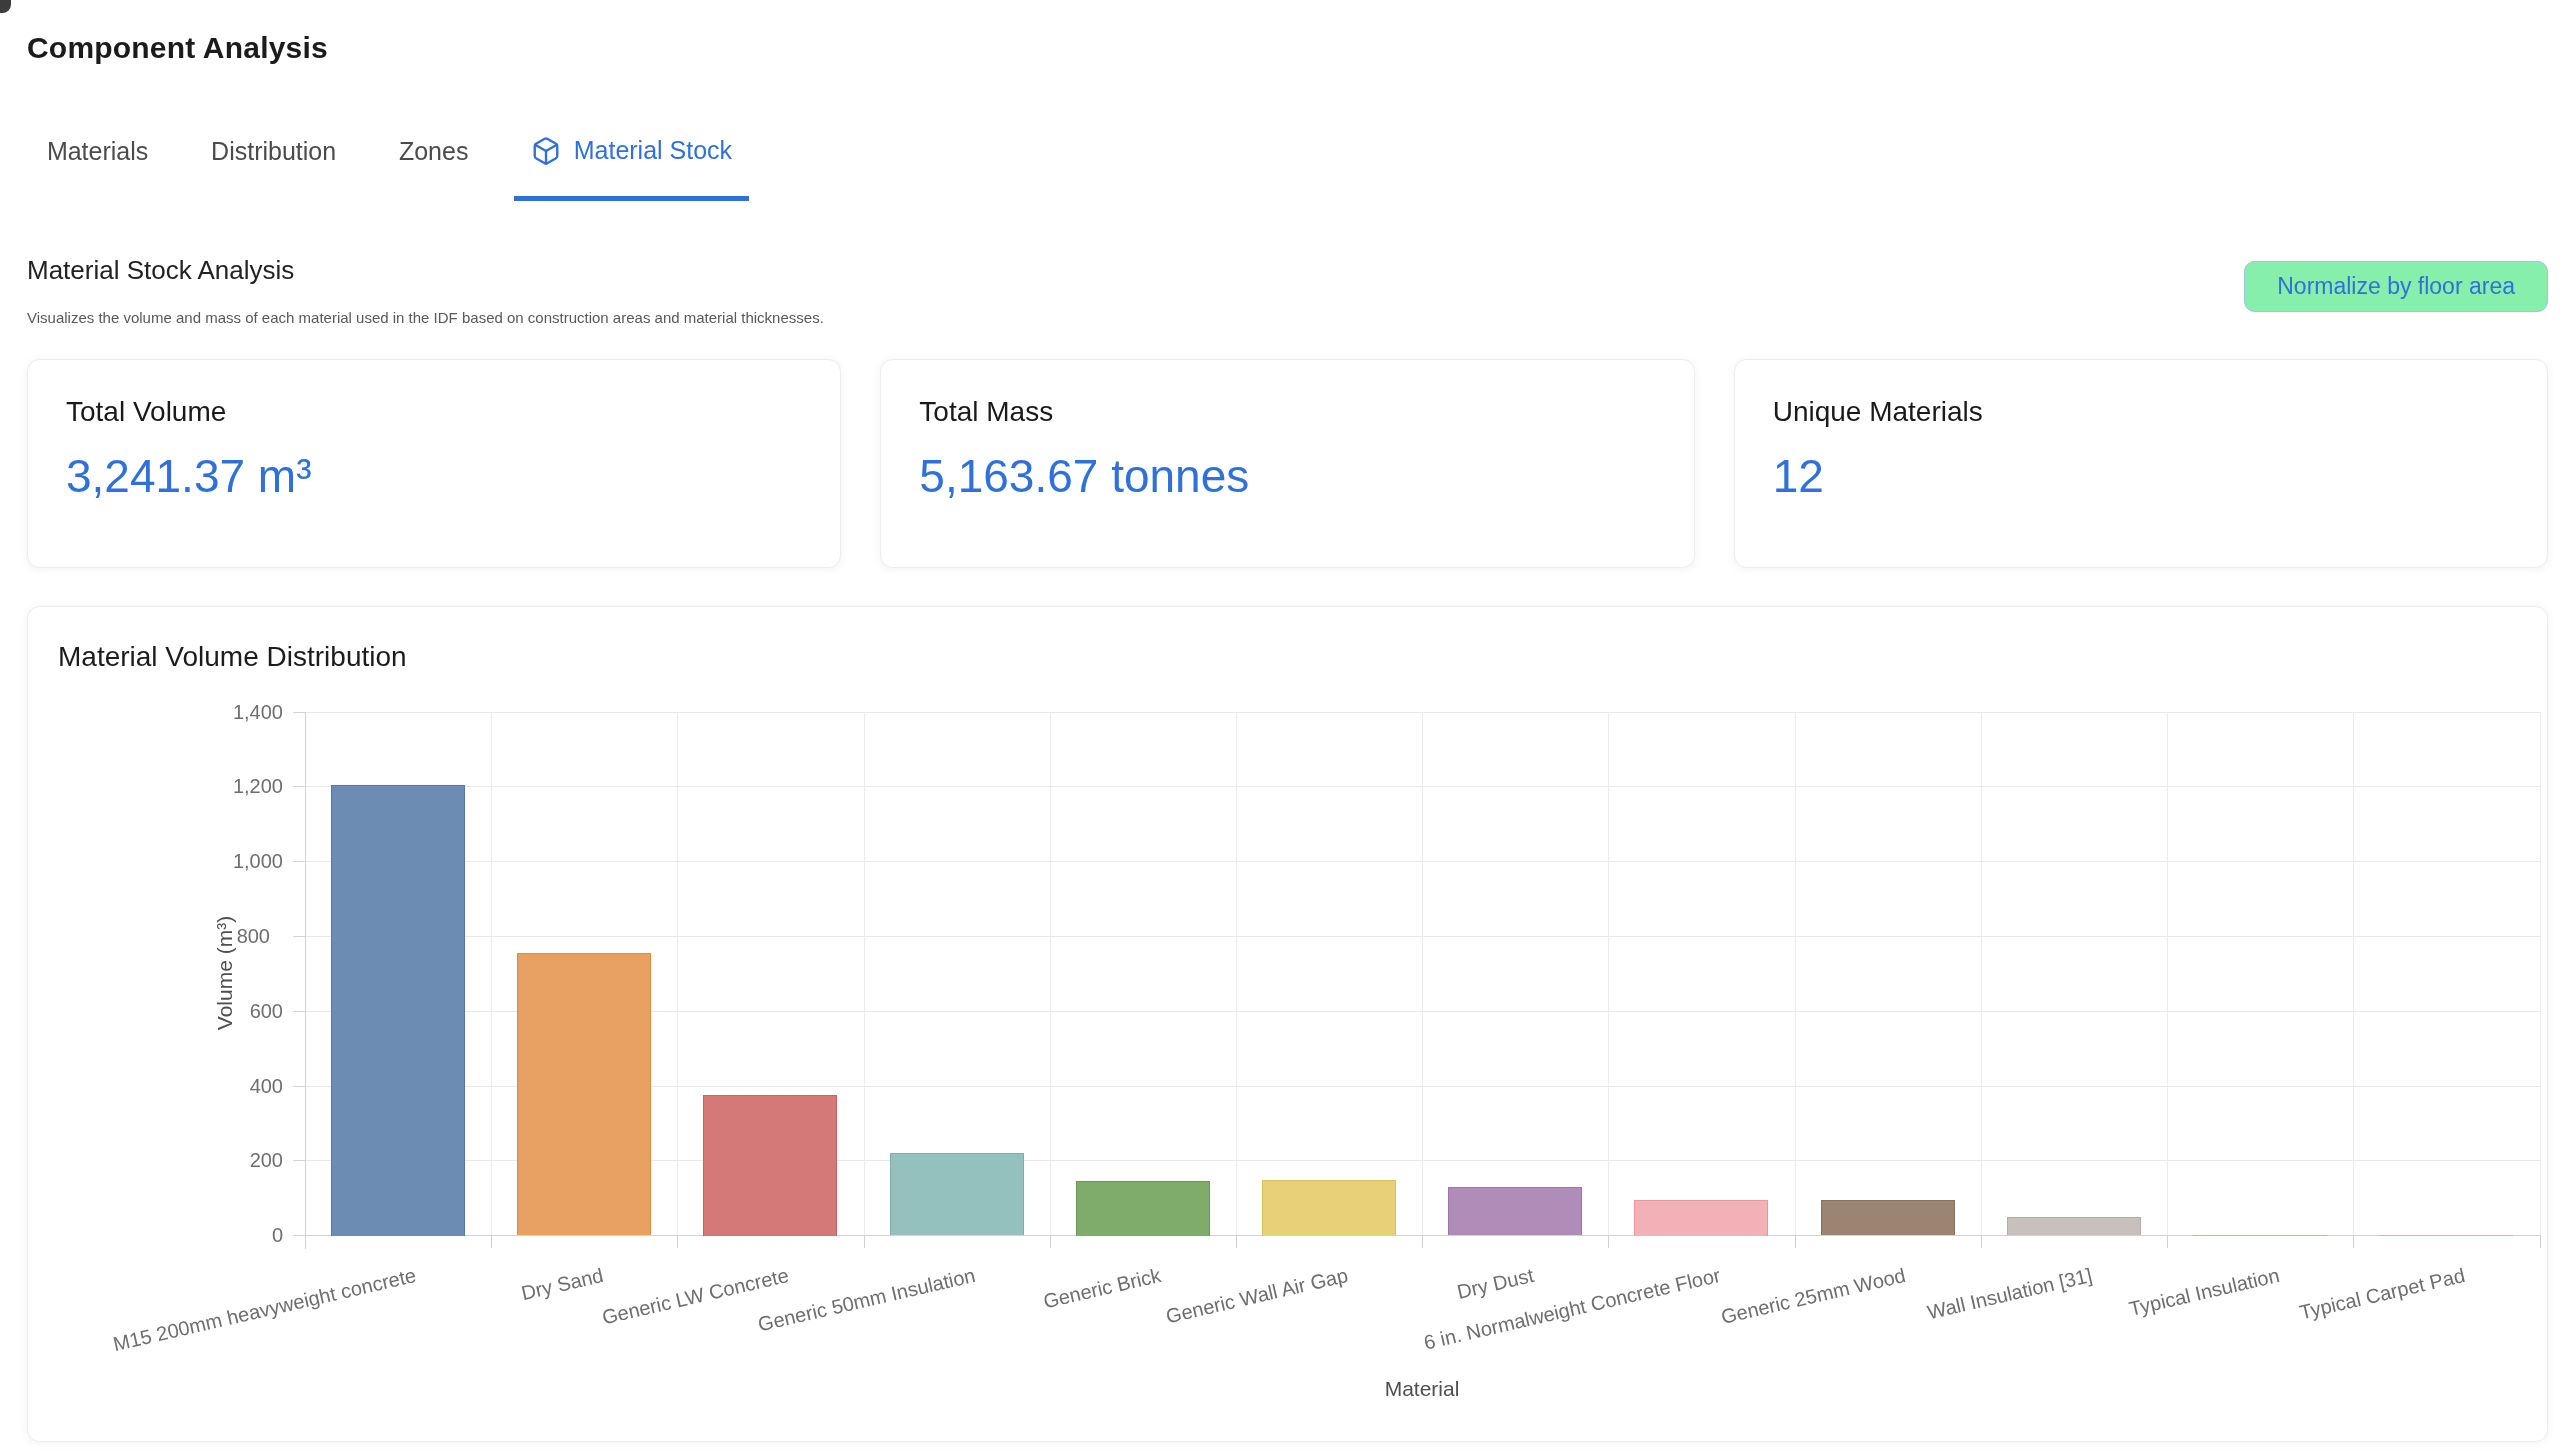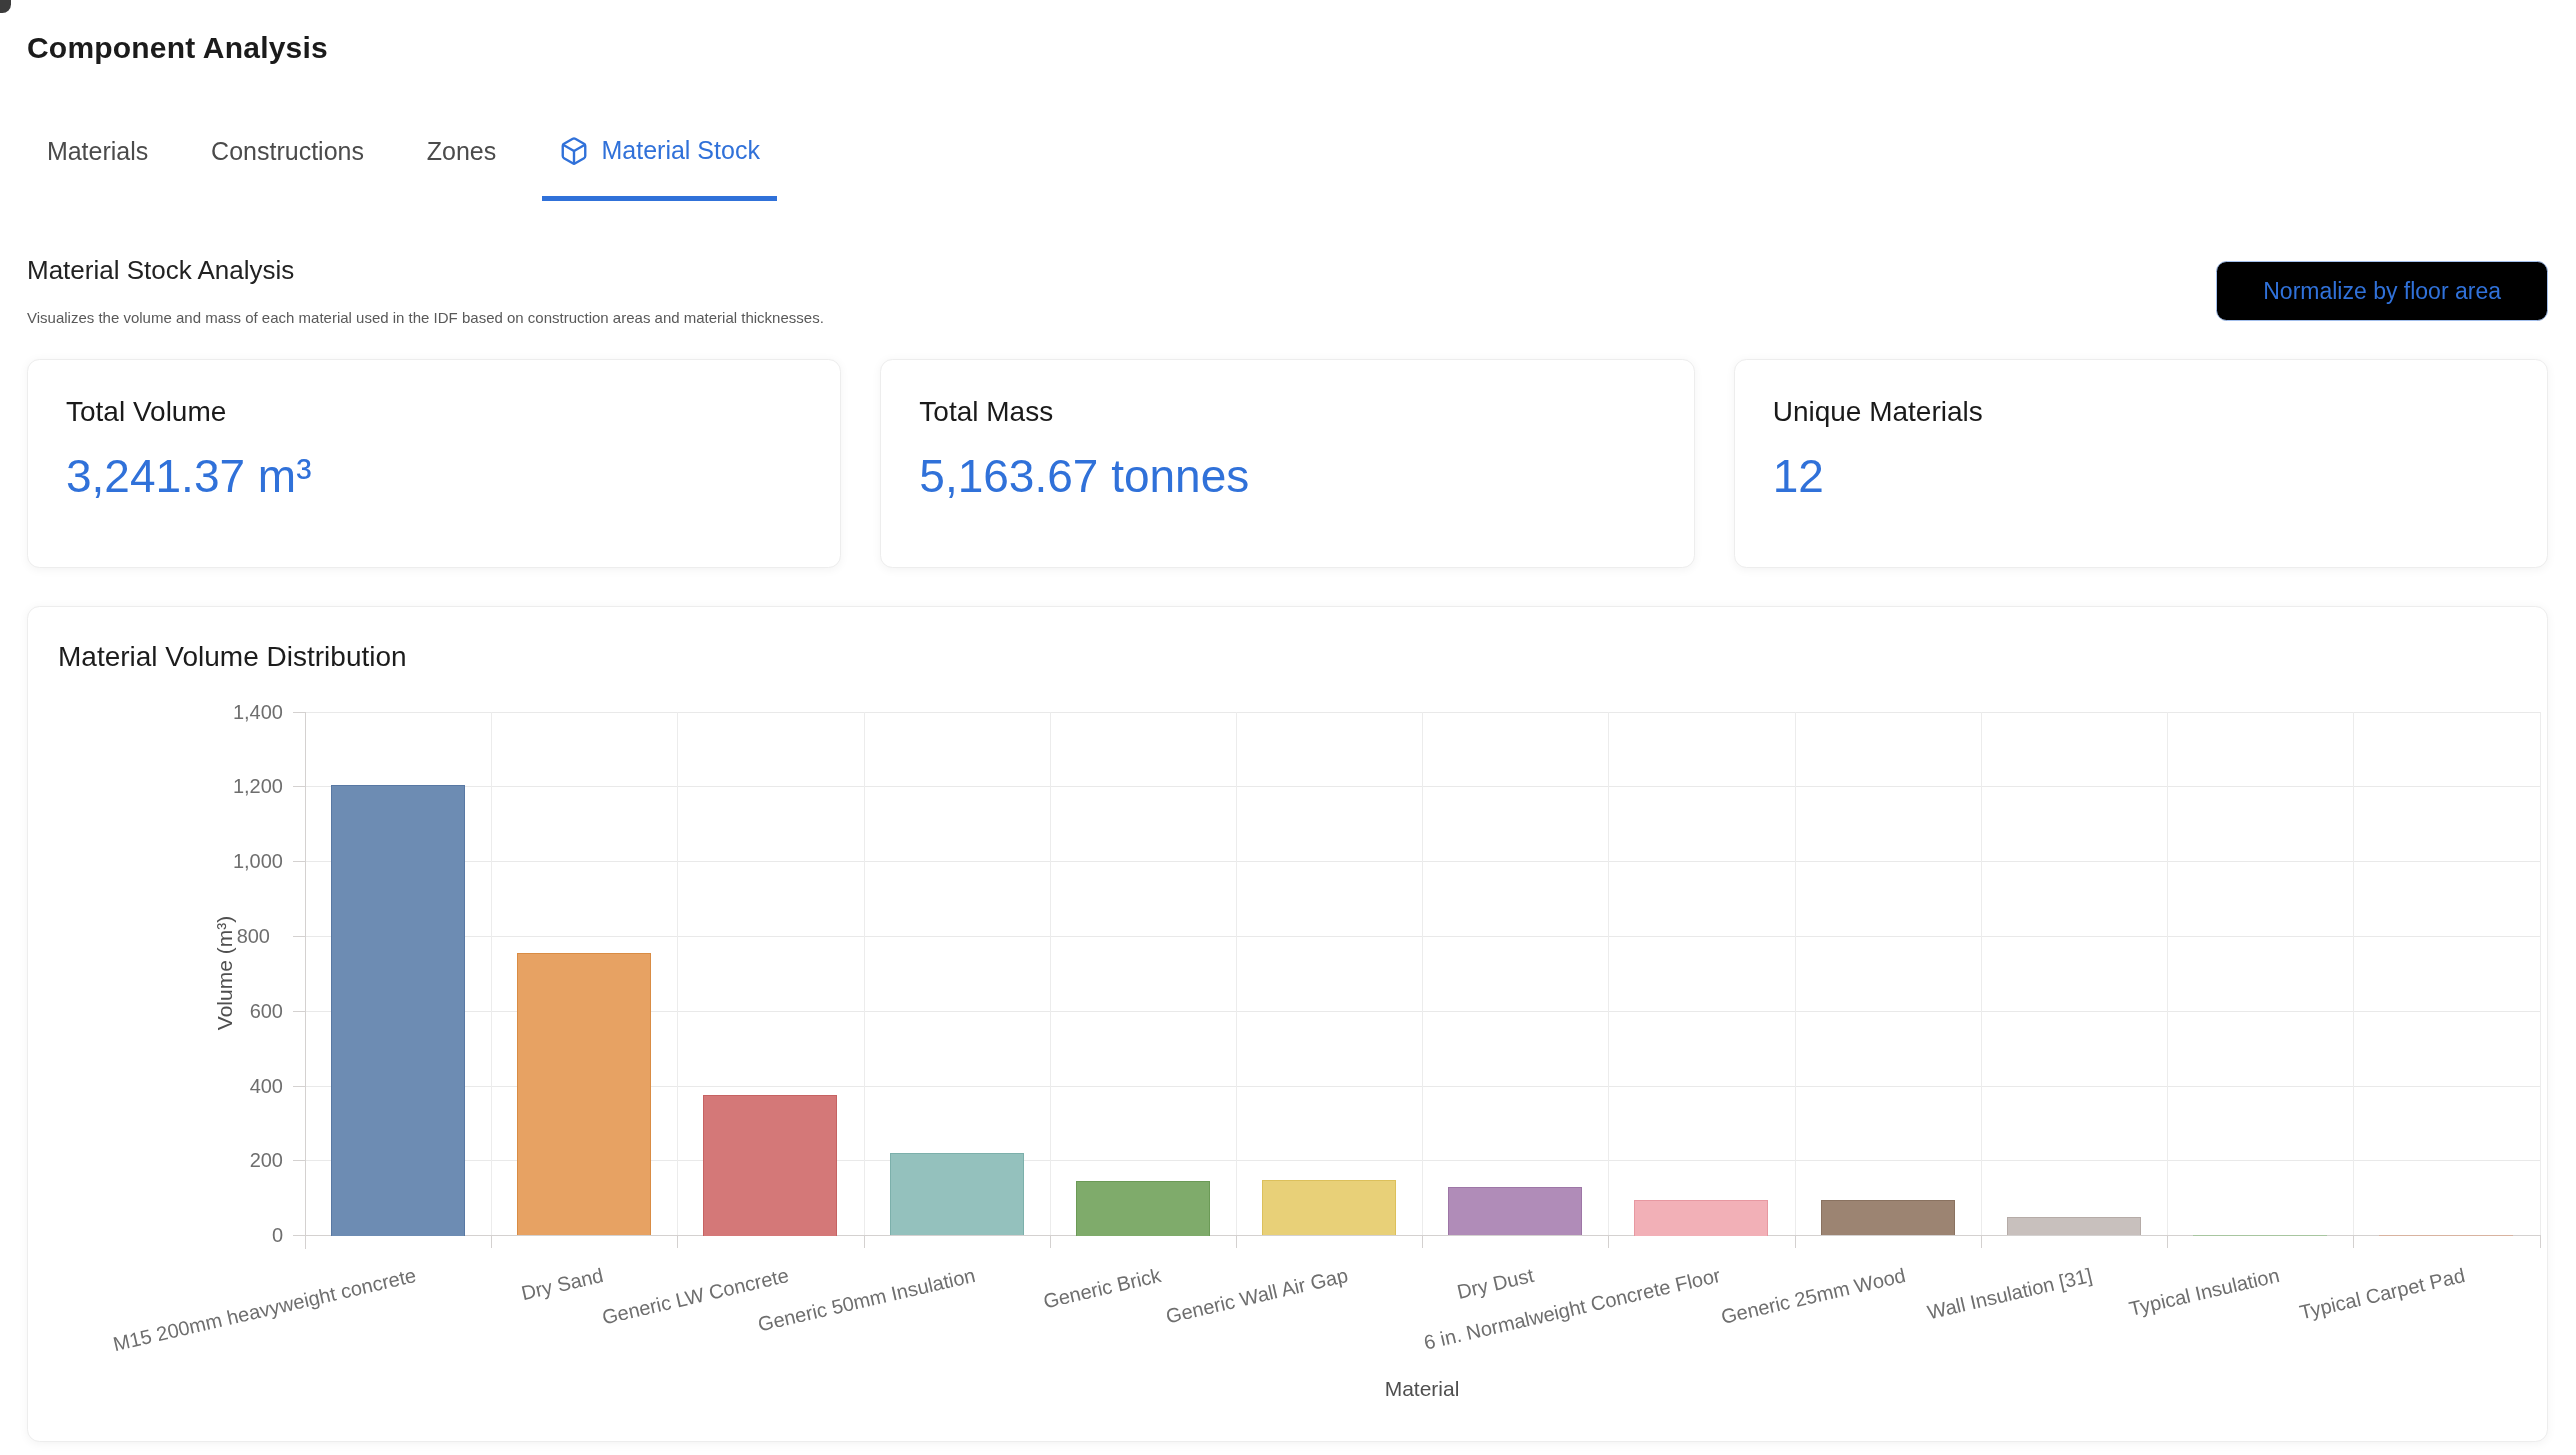--- a/index.html
+++ b/index.html
@@ -18,22 +18,22 @@
   .tab { position:relative; font-size:25px; color:#4b4b4b; padding:0 1.9px 35px 1.9px;
     margin-right:59px; cursor:pointer; display:flex; align-items:flex-start; gap:12.5px; }
   .tab.active { color:var(--accent); }
   .tab.active::after { content:""; position:absolute; left:-15.3px; right:-15.3px; bottom:0;
     height:4.8px; background:var(--accent); }
   .tab .ticon { width:30px; height:30px; display:inline-block; }
 
   
   .section-heading { position:absolute; left:27px; top:255px; font-size:26px; font-weight:500; color:#222; }
   .section-desc { position:absolute; left:27px; top:309px; font-size:15px; color:#595959; }
-  .normalize-btn { position:absolute; right:28px; top:261px; height:60px; padding:0 46px;
-    font-size:23px; color:var(--accent); background:#000000; border:1.9px solid #a3bfec;
+  .normalize-btn { position:absolute; right:28px; top:261px; height:51px; padding:0 32px;
+    font-size:23px; color:var(--accent); background:#86efac; border:1.9px solid #a3bfec;
     border-radius:10.5px; display:flex; align-items:center; cursor:pointer;
     font-family:"Liberation Sans","DejaVu Sans",sans-serif; }
 
   
   .stats-row { position:absolute; left:27px; right:28px; top:359px; display:flex; gap:39px; }
   .stat-card { flex:1; height:209px; background:#fff; border:1px solid #ededed; border-radius:12.5px;
     box-shadow:0 1.9px 9.6px rgba(0,0,0,0.05); padding:36px 38px; }
   .stat-label { font-size:28px; color:#1a1a1a; }
   .stat-value { font-size:46px; color:var(--accent); margin-top:21px; }
 
@@ -63,21 +63,21 @@
 <div class="page">
   <div class="corner-artifact"></div>
 
   <div class="page-title">Component Analysis</div>
 
   <div class="tabs" id="tabs-container">
       <div class="tab">
         <span>Materials</span>
       </div>
       <div class="tab">
-        <span>Constructions</span>
+        <span>Distribution</span>
       </div>
       <div class="tab">
         <span>Zones</span>
       </div>
       <div class="tab active">
         <span class="ticon"><svg viewBox="0 0 24 24" width="30" height="30" fill="none" stroke="currentColor" stroke-width="1.9" stroke-linecap="round" stroke-linejoin="round">
             <path d="M21 16V8a2 2 0 0 0-1-1.73l-7-4a2 2 0 0 0-2 0l-7 4A2 2 0 0 0 3 8v8a2 2 0 0 0 1 1.73l7 4a2 2 0 0 0 2 0l7-4A2 2 0 0 0 21 16z"></path>
             <polyline points="3.3 7 12 12 20.7 7"></polyline>
             <line x1="12" y1="22" x2="12" y2="12"></line>
           </svg></span>

